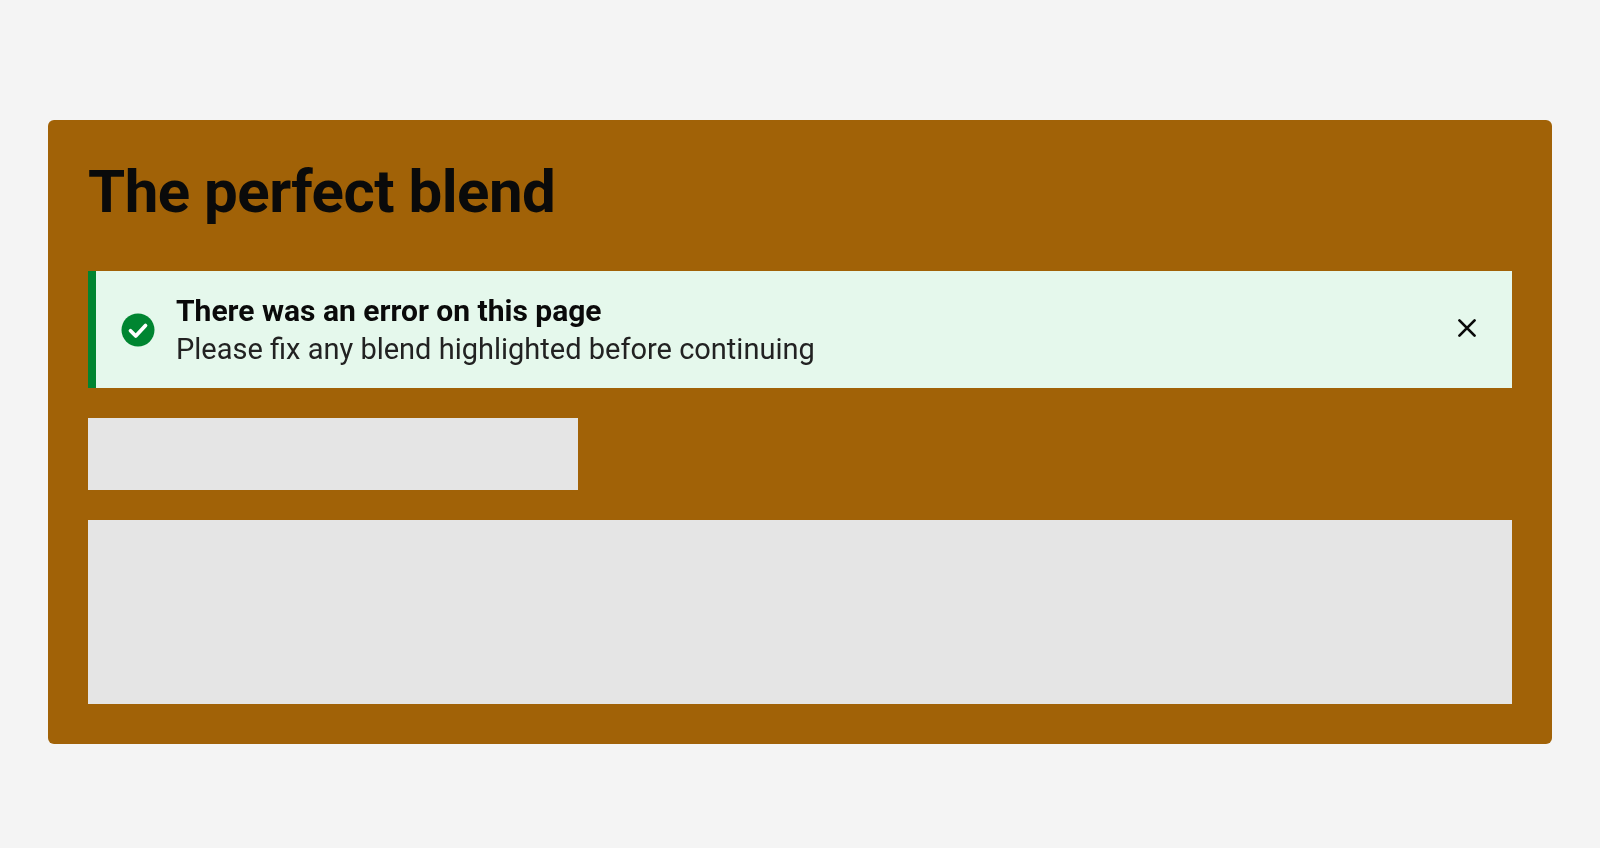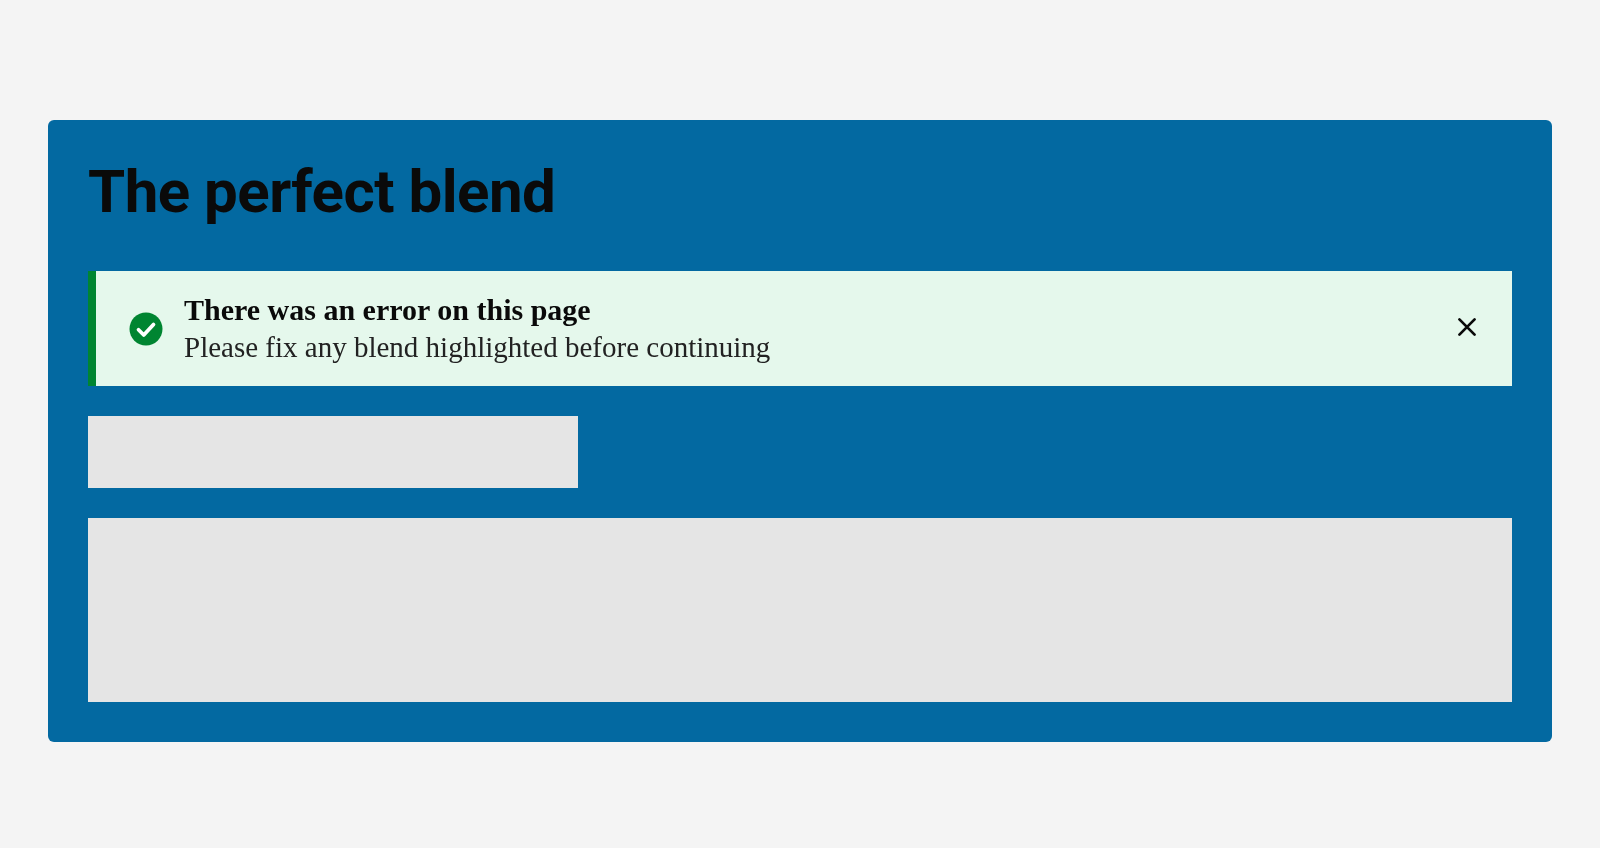--- a/index.html
+++ b/index.html
@@ -10,42 +10,41 @@
     
     body {
       font-family: -apple-system, BlinkMacSystemFont, "Segoe UI", Roboto, Helvetica, Arial, sans-serif;
       background: #f4f4f4;
       width: 1600px;
       height: 848px;
       padding: 48px;
     }
     
     .card {
-      background: #0369a1;
+      background: #a16207;
       border-radius: 6px;
       padding: 36px 40px 40px 40px;
       margin-top: 72px;
     }
     
     .page-title {
       font-size: 60px;
       font-weight: 700;
       color: #0a0a0a;
       margin-bottom: 44px;
       letter-spacing: -0.5px;
     }
     
     .alert {
       display: flex;
       align-items: center;
       background: #e5f8ec;
       border-left: 8px solid #008531;
-      padding: 22px 28px 22px 32px;
+      padding: 22px 28px 22px 24px;
       margin-bottom: 30px;
-      font-family: Liberation Serif, serif;
     }
     
     .alert-icon {
       flex-shrink: 0;
       width: 36px;
       height: 36px;
       margin-right: 20px;
       display: flex;
       align-items: center;
       justify-content: center;

